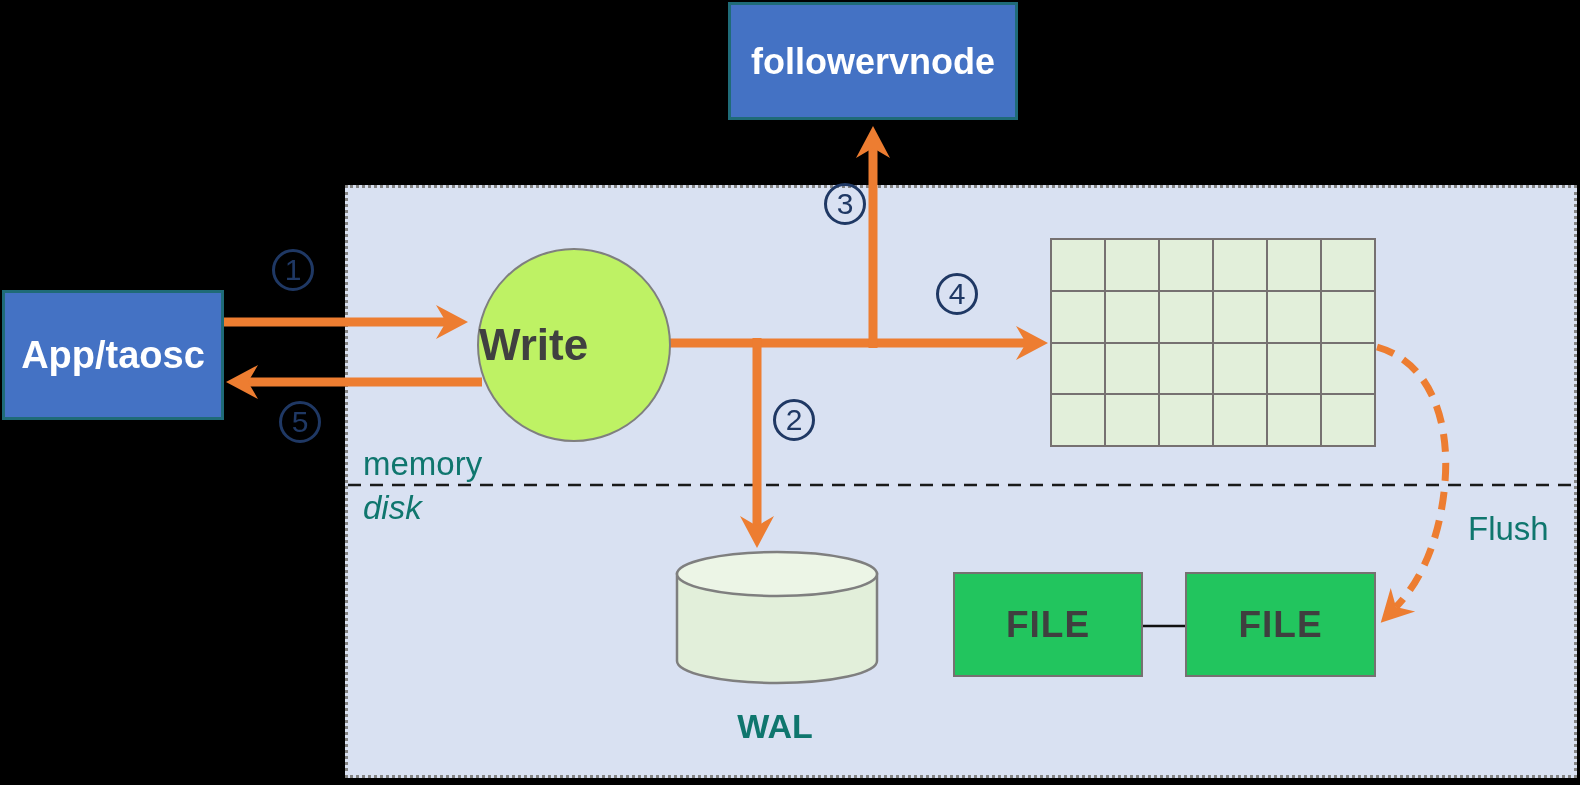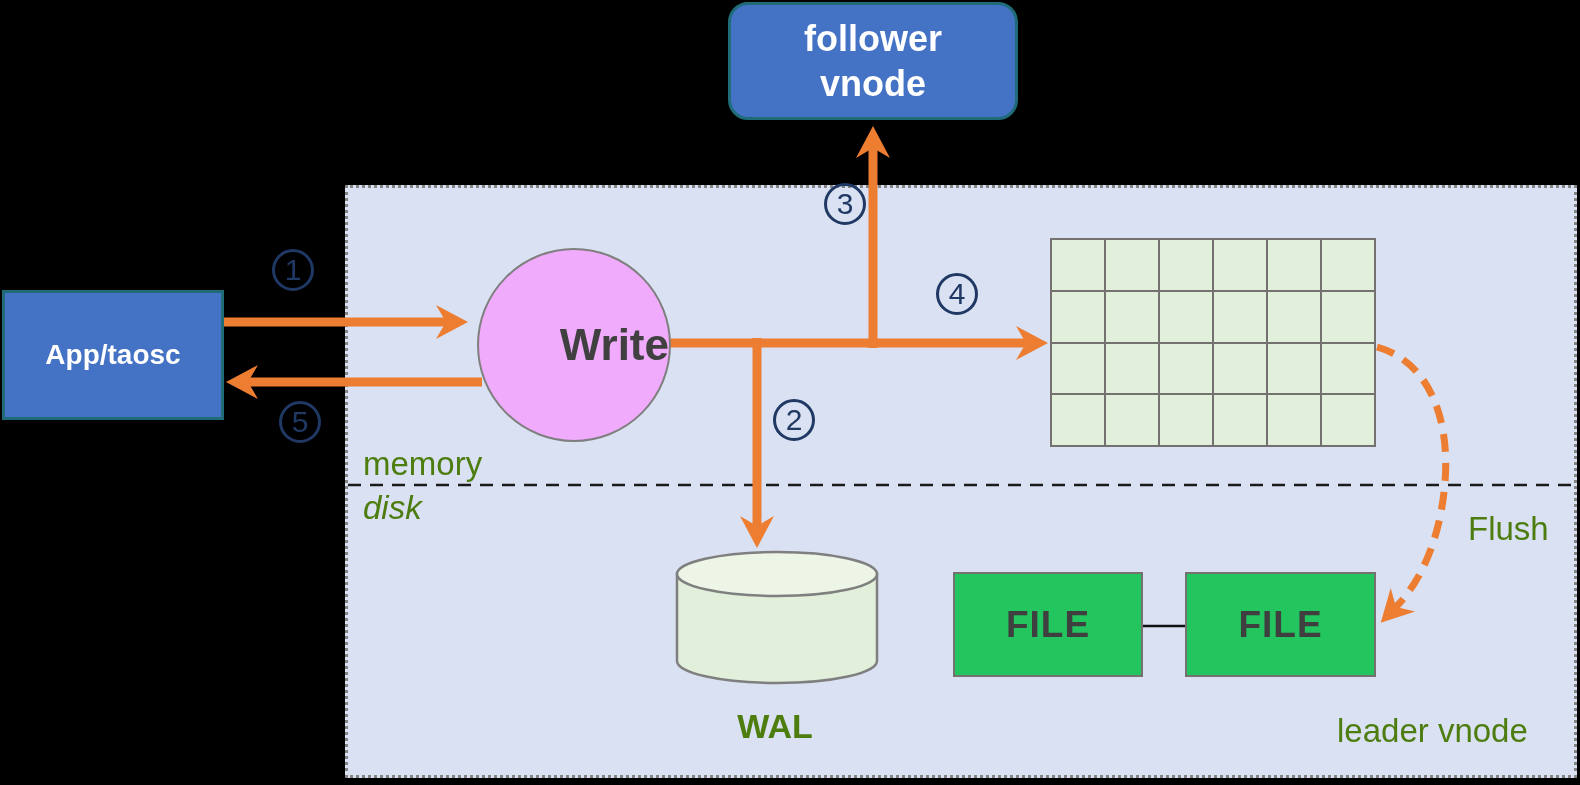--- a/index.html
+++ b/index.html
@@ -11,44 +11,44 @@
   .leader-region{
     position:absolute;left:345px;top:185px;width:1226px;height:587px;
     background:#D9E1F2;border:3px dotted #848484;box-sizing:content-box;
   }
   
   .blue-box{
     position:absolute;background:#4472C4;border:3px solid #1F6B78;
     color:#ffffff;font-weight:bold;display:flex;align-items:center;justify-content:center;
     text-align:center;box-sizing:border-box;
   }
-  .box-follower{left:728px;top:2px;width:290px;height:118px;font-size:36px;line-height:1.25;flex-direction:column;border-radius:20px;}
-  .box-app{left:2px;top:290px;width:222px;height:130px;font-size:28px;justify-content:center;}
+  .box-follower{left:728px;top:2px;width:290px;height:118px;font-size:36px;line-height:1.25;flex-direction:row;}
+  .box-app{left:2px;top:290px;width:222px;height:130px;font-size:38px;justify-content:center;}
   
   .write-circle{
     position:absolute;left:477px;top:248px;width:194px;height:194px;border-radius:50%;
-    background:#f0abfc;border:2.5px solid #7F7F7F;display:flex;align-items:center;justify-content:flex-end;
+    background:#bef264;border:2.5px solid #7F7F7F;display:flex;align-items:center;justify-content:flex-start;
     font-size:44px;font-weight:bold;color:#404040;box-sizing:border-box;
   }
   
   .mem-grid{
     position:absolute;left:1050px;top:238px;width:326px;height:209px;
     background:#767171;display:grid;gap:2px;padding:2px;box-sizing:border-box;
   }
   .mem-cell{background:#E2EFDA;}
   
   .file-box{
     position:absolute;width:190px;height:105px;background:#22c55e;border:2.5px solid #767171;
     display:flex;align-items:center;justify-content:center;font-size:37px;font-weight:bold;color:#3F3F3F;
     box-sizing:border-box;letter-spacing:1px;
   }
   .file-box-1{left:953px;top:572px;}
   .file-box-2{left:1185px;top:572px;width:191px;}
   
-  .lbl{position:absolute;color:#4d7c0f;font-size:33px;line-height:1.1;white-space:nowrap;}
+  .lbl{position:absolute;color:#0f766e;font-size:33px;line-height:1.1;white-space:nowrap;}
   .lbl-memory{left:363px;top:446px;}
   .lbl-disk{left:363px;top:490px;font-style:italic;}
   .lbl-wal{left:690px;top:708px;width:170px;text-align:center;font-size:34px;font-weight:bold;}
   .lbl-flush{left:1461px;top:511px;margin-left:7px;}
   .lbl-leader{left:1337px;top:713px;}
   
   .step-badge{
     position:absolute;width:42px;height:42px;border-radius:50%;border:3px solid #1F3864;
     color:#1F3864;font-size:30px;display:flex;align-items:center;justify-content:center;
     box-sizing:border-box;background:transparent;
@@ -139,21 +139,20 @@
   </div>
 
   <div class="write-circle">
     <span>Write</span>
   </div>
 
   <div class="lbl lbl-memory">memory</div>
   <div class="lbl lbl-disk">disk</div>
   <div class="lbl lbl-wal">WAL</div>
   <div class="lbl lbl-flush">Flush</div>
-  <div class="lbl lbl-leader">leader vnode</div>
 
   <div class="step-badge badge-1">1</div>
   <div class="step-badge badge-2">2</div>
   <div class="step-badge badge-3">3</div>
   <div class="step-badge badge-4">4</div>
   <div class="step-badge badge-5">5</div>
 
 </div>
 
 </body></html>

